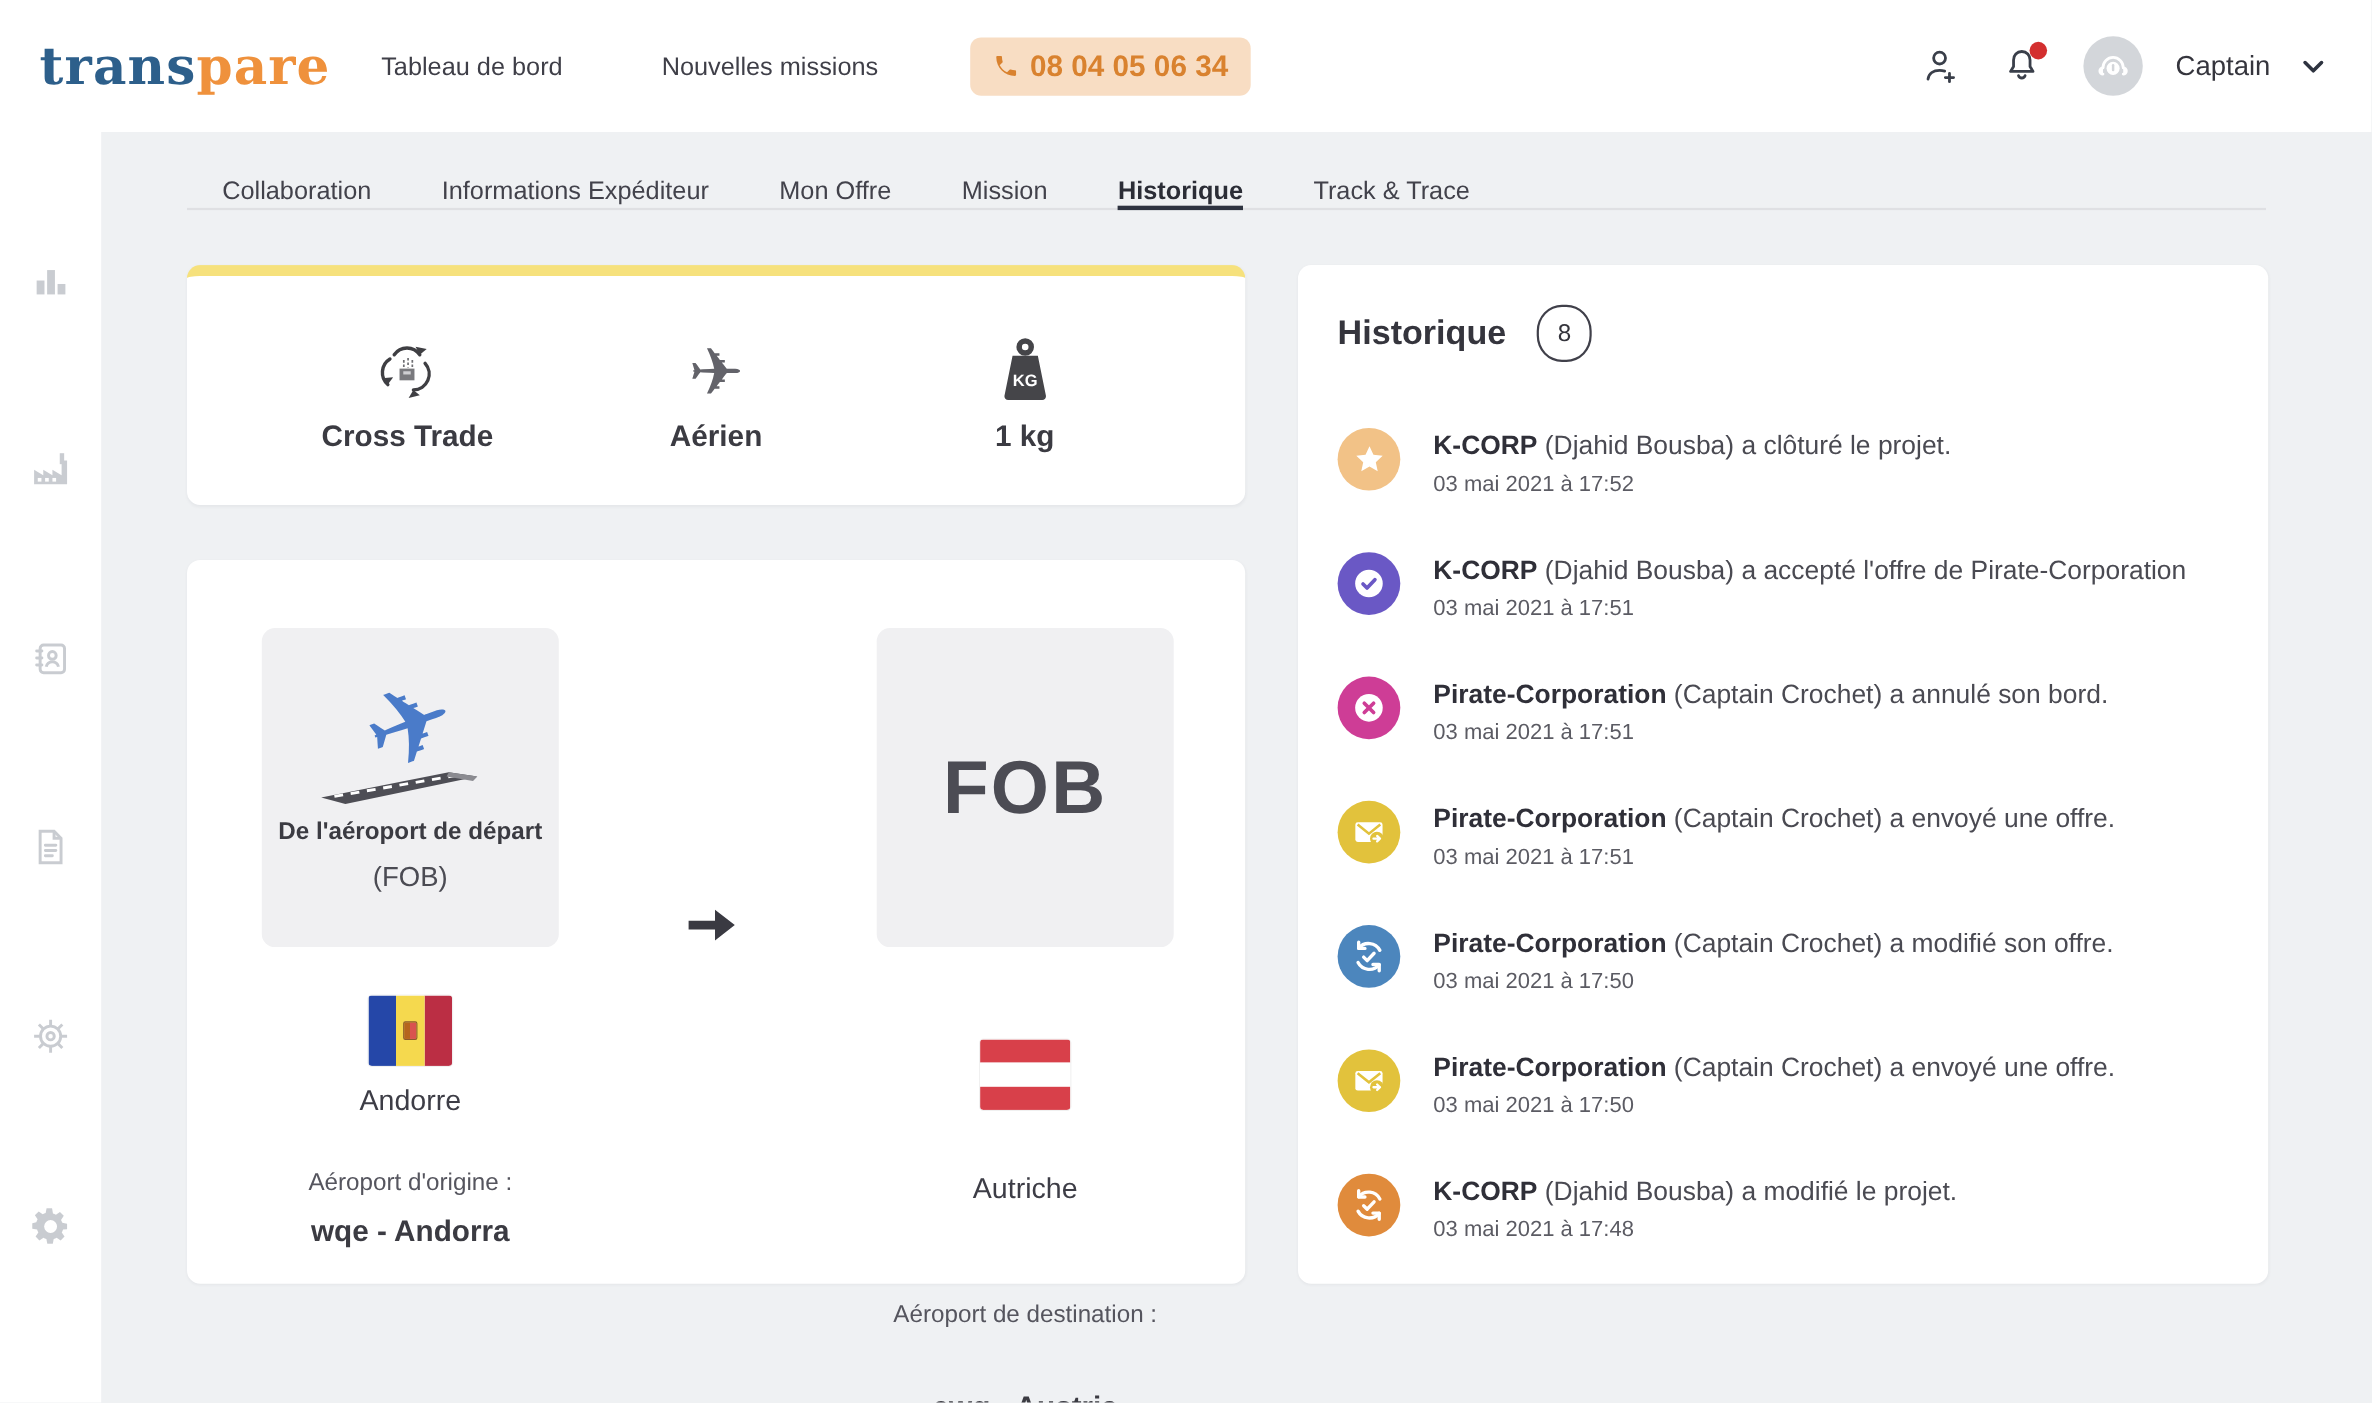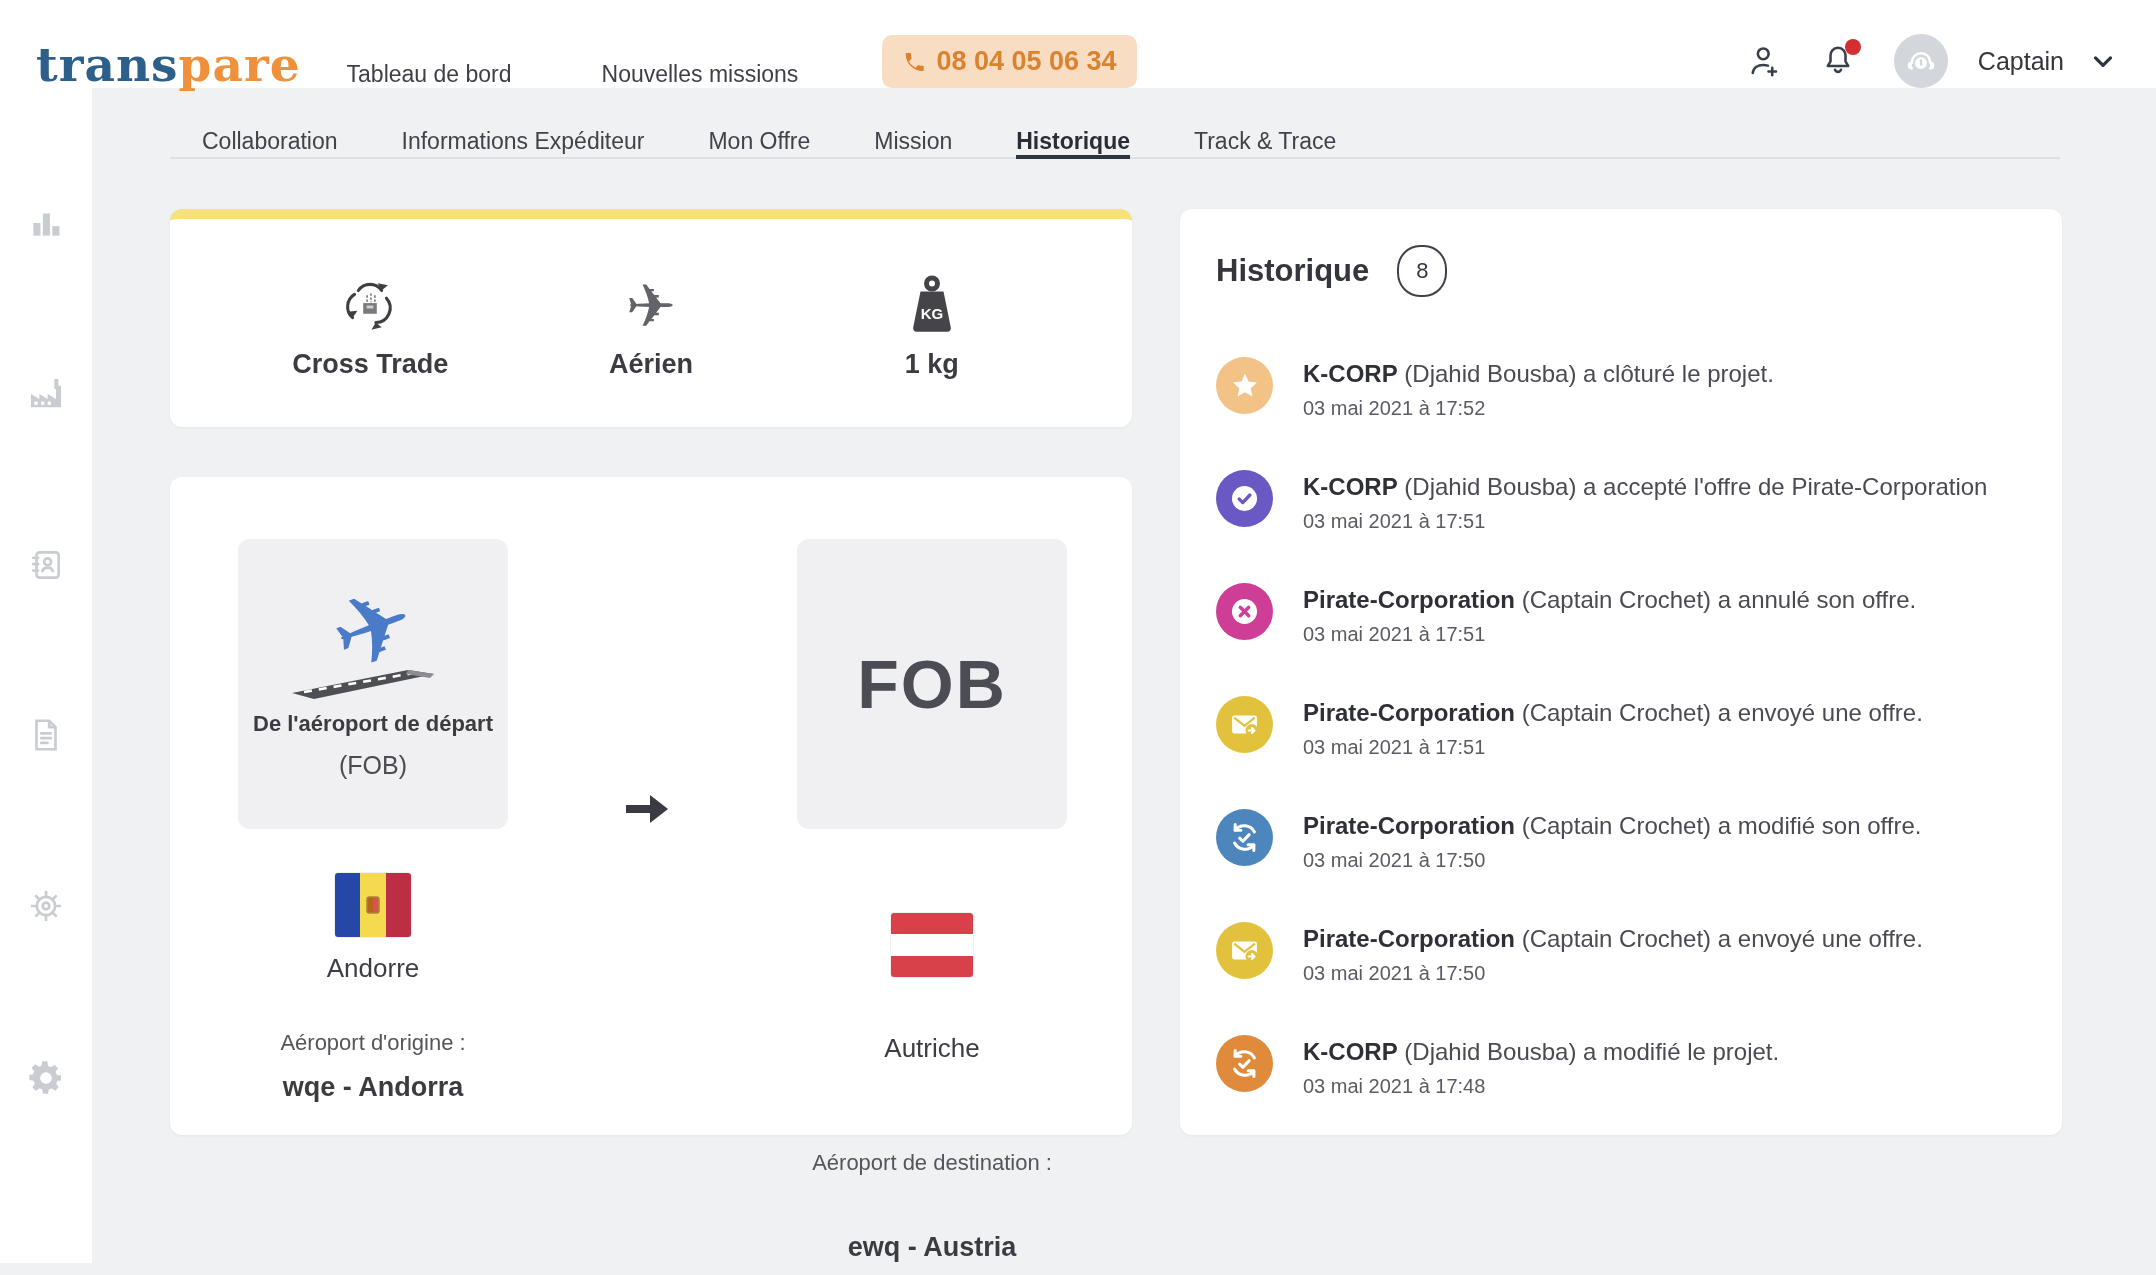--- a/index.html
+++ b/index.html
@@ -3,21 +3,21 @@
 <meta charset="utf-8">
 <style>
   * { box-sizing: border-box; }
   html,body { margin:0; padding:0; }
   body {
     width:2156px; height:1275px; overflow:hidden;
     font-family:"Liberation Sans", sans-serif;
     background:#eff1f3; color:#3d3d46;
   }
   
-  .navbar { height:88px; background:#ffffff; display:flex; align-items:flex-end; position:relative; z-index:3; }
+  .navbar { height:120px; background:#ffffff; display:flex; align-items:center; position:relative; z-index:3; }
   .logo { margin-left:36px; font-family:"DejaVu Serif", serif; font-weight:800; font-size:47px; letter-spacing:1px; line-height:1; cursor:pointer; }
   .logo .p1 { color:#2d5f8b; }
   .logo .p2 { color:#ef913c; }
   .nav-link { font-size:23px; color:#3f3f48; cursor:pointer; }
   .nav-link.first { margin-left:46px; }
   .nav-link + .nav-link { margin-left:90px; }
   .phone-badge { margin-left:84px; background:#f8ddc3; color:#d9822f; font-weight:bold; font-size:27px;
     padding:11px 20px; border-radius:10px; display:flex; align-items:center; gap:10px; cursor:pointer; }
   .nav-right { margin-left:auto; display:flex; align-items:center; margin-right:38px; gap:38px; }
   .icon-btn { cursor:pointer; position:relative; display:flex; }
@@ -334,21 +334,21 @@
             <div class="hist-item">
               <div class="hist-ic" style="background: rgb(206, 61, 150);">
                 <svg width="35" height="35" viewBox="0 0 24 24">
                   <circle cx="12" cy="12" r="8.6" fill="#fff"></circle>
                   <path d="M9.1 9.1l5.8 5.8M14.9 9.1l-5.8 5.8" stroke="#ce3d96" stroke-width="2.3" stroke-linecap="round"></path>
                 </svg>
               </div>
               <div>
                 <div class="hist-line1">
                   <span class="hist-name">Pirate-Corporation</span>
-                  <span>(Captain Crochet) a annulé son offre.</span>
+                  <span>(Captain Crochet) a annulé son bord.</span>
                 </div>
                 <div class="hist-date">03 mai 2021 à 17:51</div>
               </div>
             </div>
 
             <div class="hist-item">
               <div class="hist-ic" style="background: rgb(226, 194, 60);">
                 <svg width="33" height="33" viewBox="0 0 24 24">
                   <rect x="3" y="5.5" width="18" height="13" rx="1.6" fill="#fff"></rect>
                   <path d="M4.5 7l7.5 6 7.5-6" stroke="#e2c23c" stroke-width="1.7" fill="none"></path>

